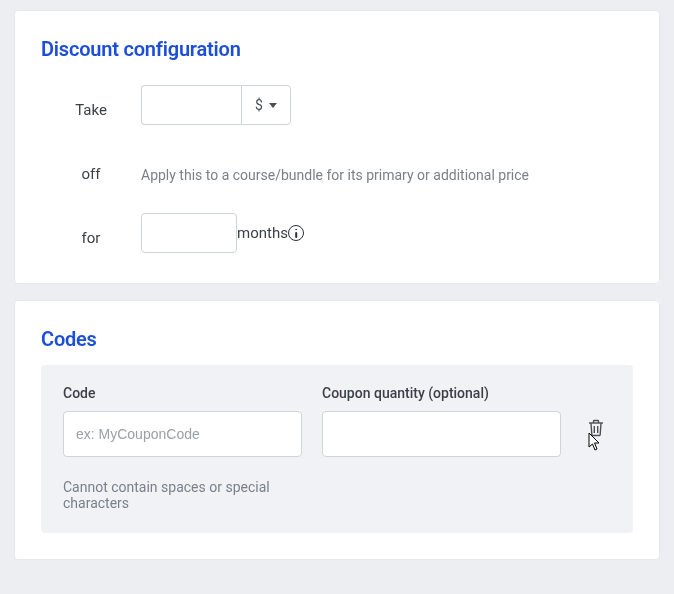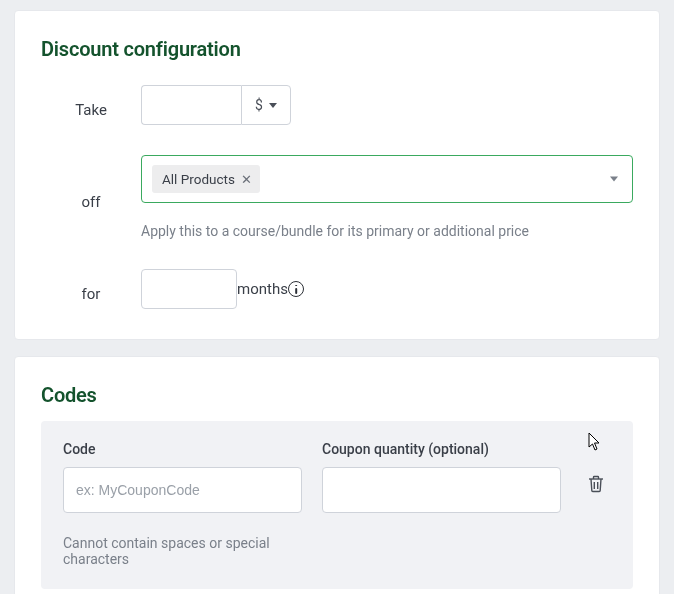--- a/index.html
+++ b/index.html
@@ -20,21 +20,21 @@
   }
   .card {
     background: #fff;
     border: 1px solid #e6e8ec;
     border-radius: 4px;
     padding: 26px 26px 30px 26px;
   }
   .card-title {
     font-size: 20px;
     font-weight: 600;
-    color: #14532d;
+    color: #1d4ed8;
     margin-bottom: 24px;
     letter-spacing: -0.2px;
   }
   .row {
     display: flex;
     align-items: center;
     margin-bottom: 30px;
   }
   .row:last-child { margin-bottom: 0; }
   .row-label {
@@ -226,27 +226,20 @@
             <span>$</span>
             <span class="caret"></span>
           </div>
         </div>
       </div>
     </div>
 
     <div class="row">
       <div class="row-label">off</div>
       <div class="row-control">
-        <div class="tag-select">
-          <div class="chip">
-            <span>All Products</span>
-            <span class="chip-x">✕</span>
-          </div>
-          <span class="caret"></span>
-        </div>
         <div class="helper">Apply this to a course/bundle for its primary or additional price</div>
       </div>
     </div>
 
     <div class="row">
       <div class="row-label">for</div>
       <div class="row-control">
         <div class="for-wrap">
           <input type="text" class="for-input" value="" style="">
           <span class="months-label">months</span>

